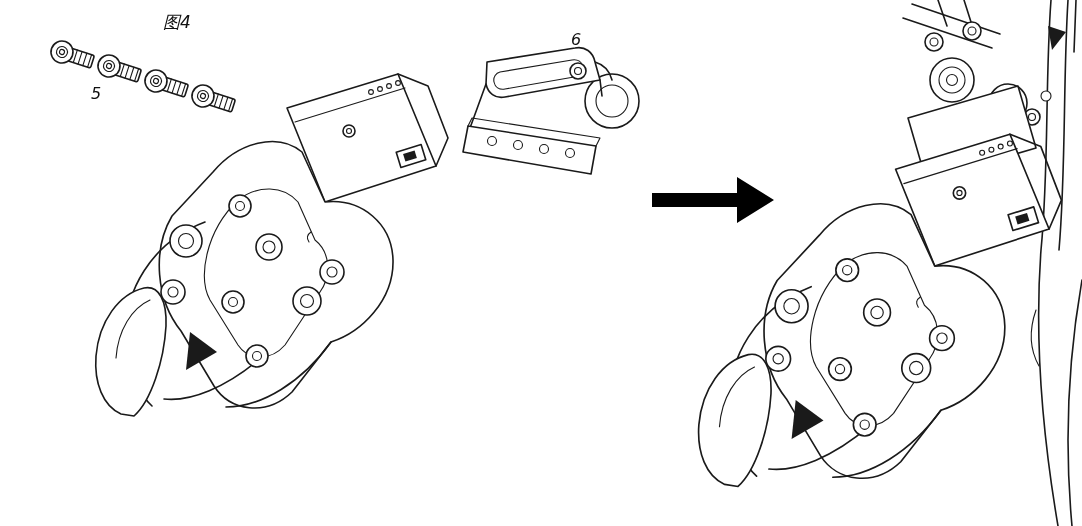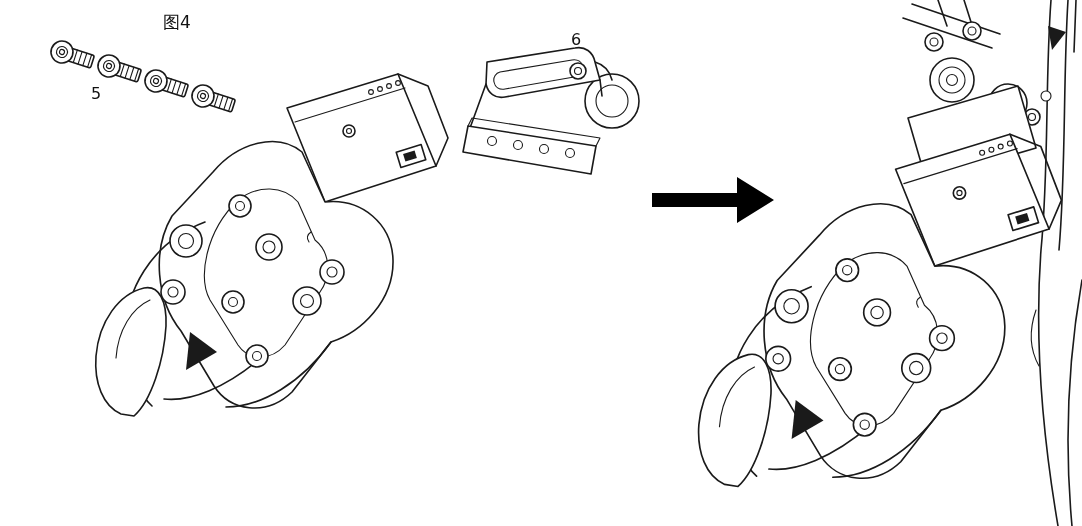--- a/index.html
+++ b/index.html
@@ -1,16 +1,16 @@
 <!DOCTYPE html>
 <html style="--color-line: #1a1a1a; --color-fill: #ffffff; --color-arrow: #000000; --color-background: #ffffff;"><head>
 <meta charset="utf-8">
 <style>
   html,body{margin:0;padding:0;background:#fff;}
-  .stage{position:relative;width:1082px;height:526px;background:var(--color-background,#fff);overflow:hidden;}
+  .stage{position:relative;width:1082px;height:526px;background:var(--color-background,#fff);overflow:hidden;font-style:italic;}
   svg{display:block;}
   svg text{font-family:"DejaVu Sans","Liberation Sans",sans-serif;fill:#111;}
   .title{font-size:17px;}
   .lbl{font-size:16px;}
   .face{fill:var(--color-fill,#ffffff);stroke:var(--color-line,#1a1a1a);stroke-width:1.6;stroke-linejoin:round;}
   .ln{fill:none;stroke:var(--color-line,#1a1a1a);stroke-width:1.6;stroke-linecap:round;stroke-linejoin:round;}
   .thin{stroke-width:1.1;}
   .dark{fill:var(--color-line,#1a1a1a);stroke:none;}
   .arrow{fill:var(--color-arrow,#000000);stroke:none;}
 </style>

